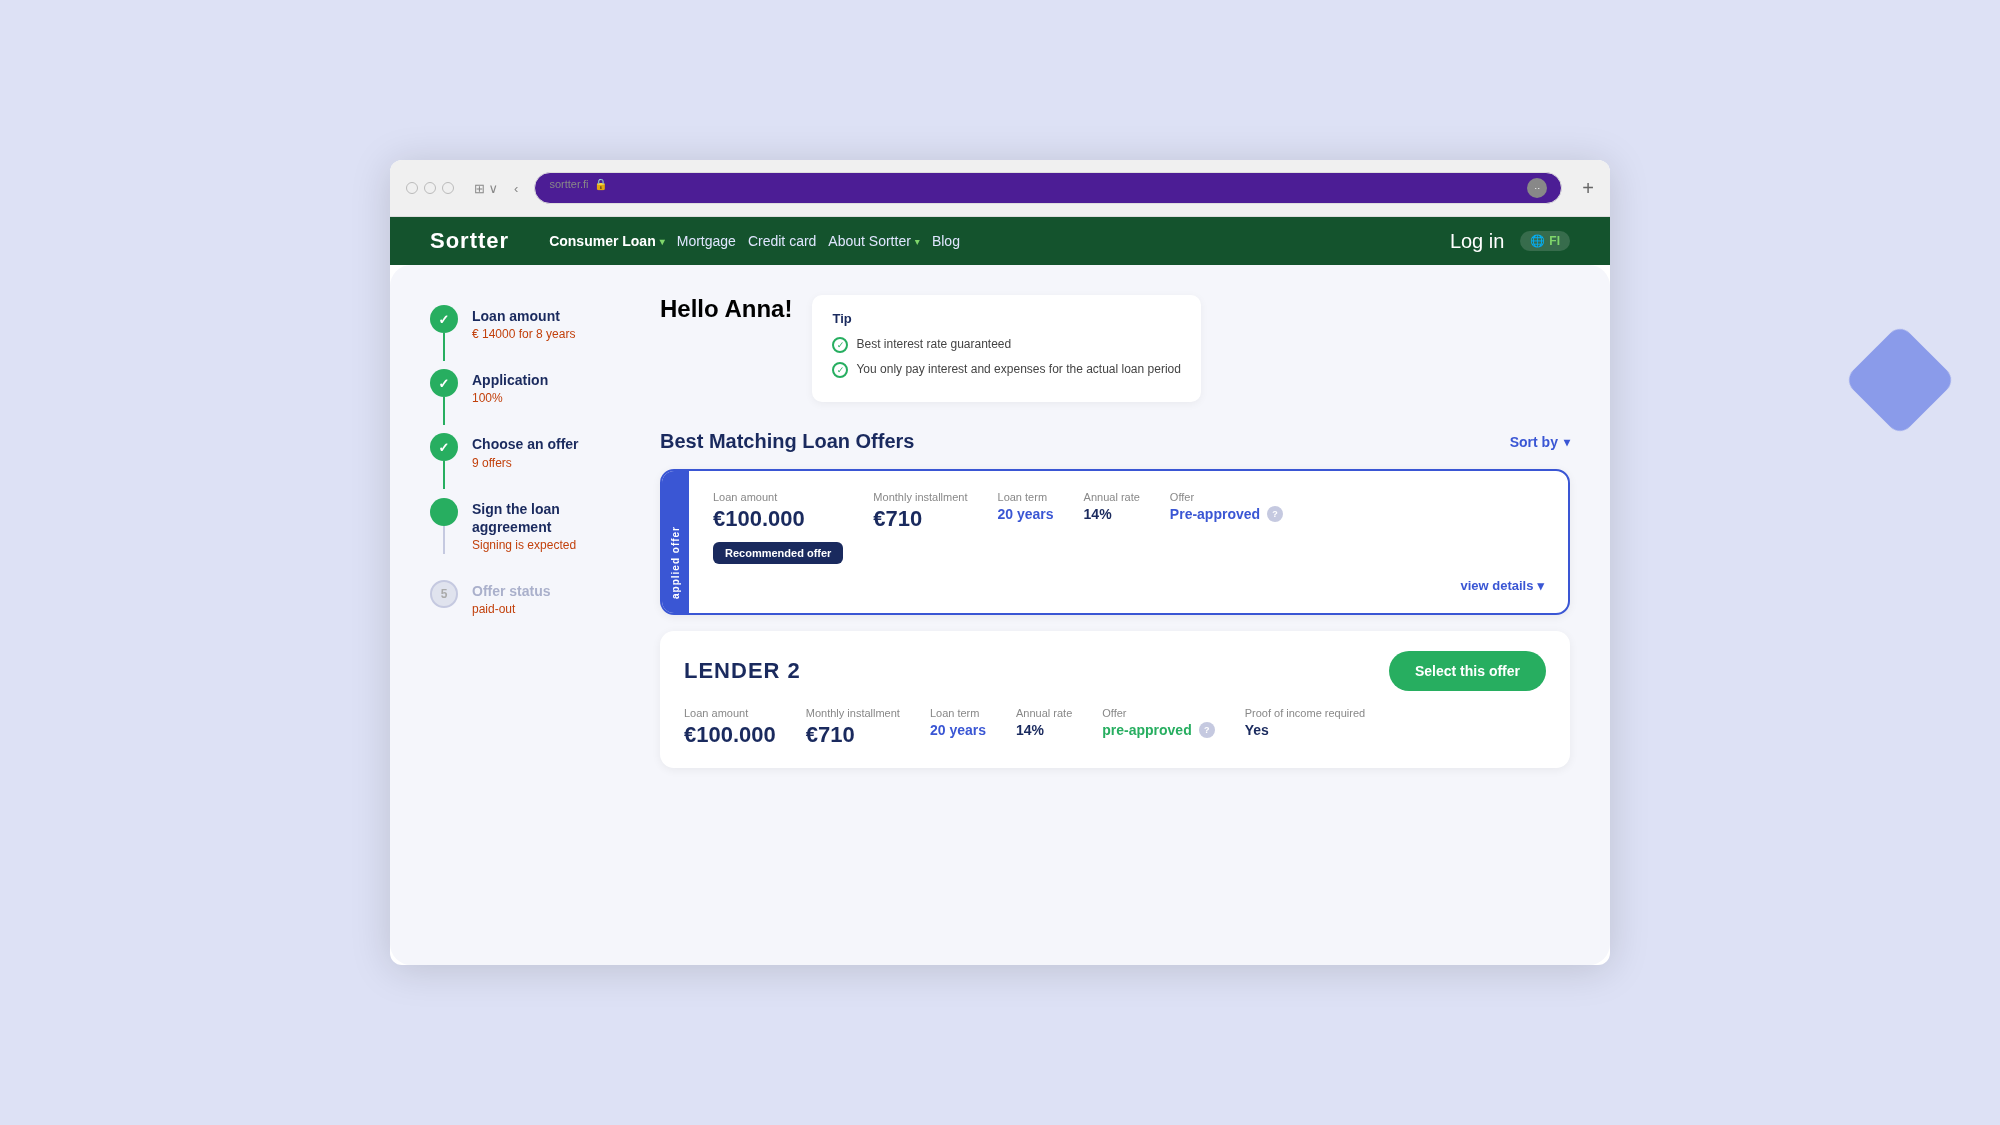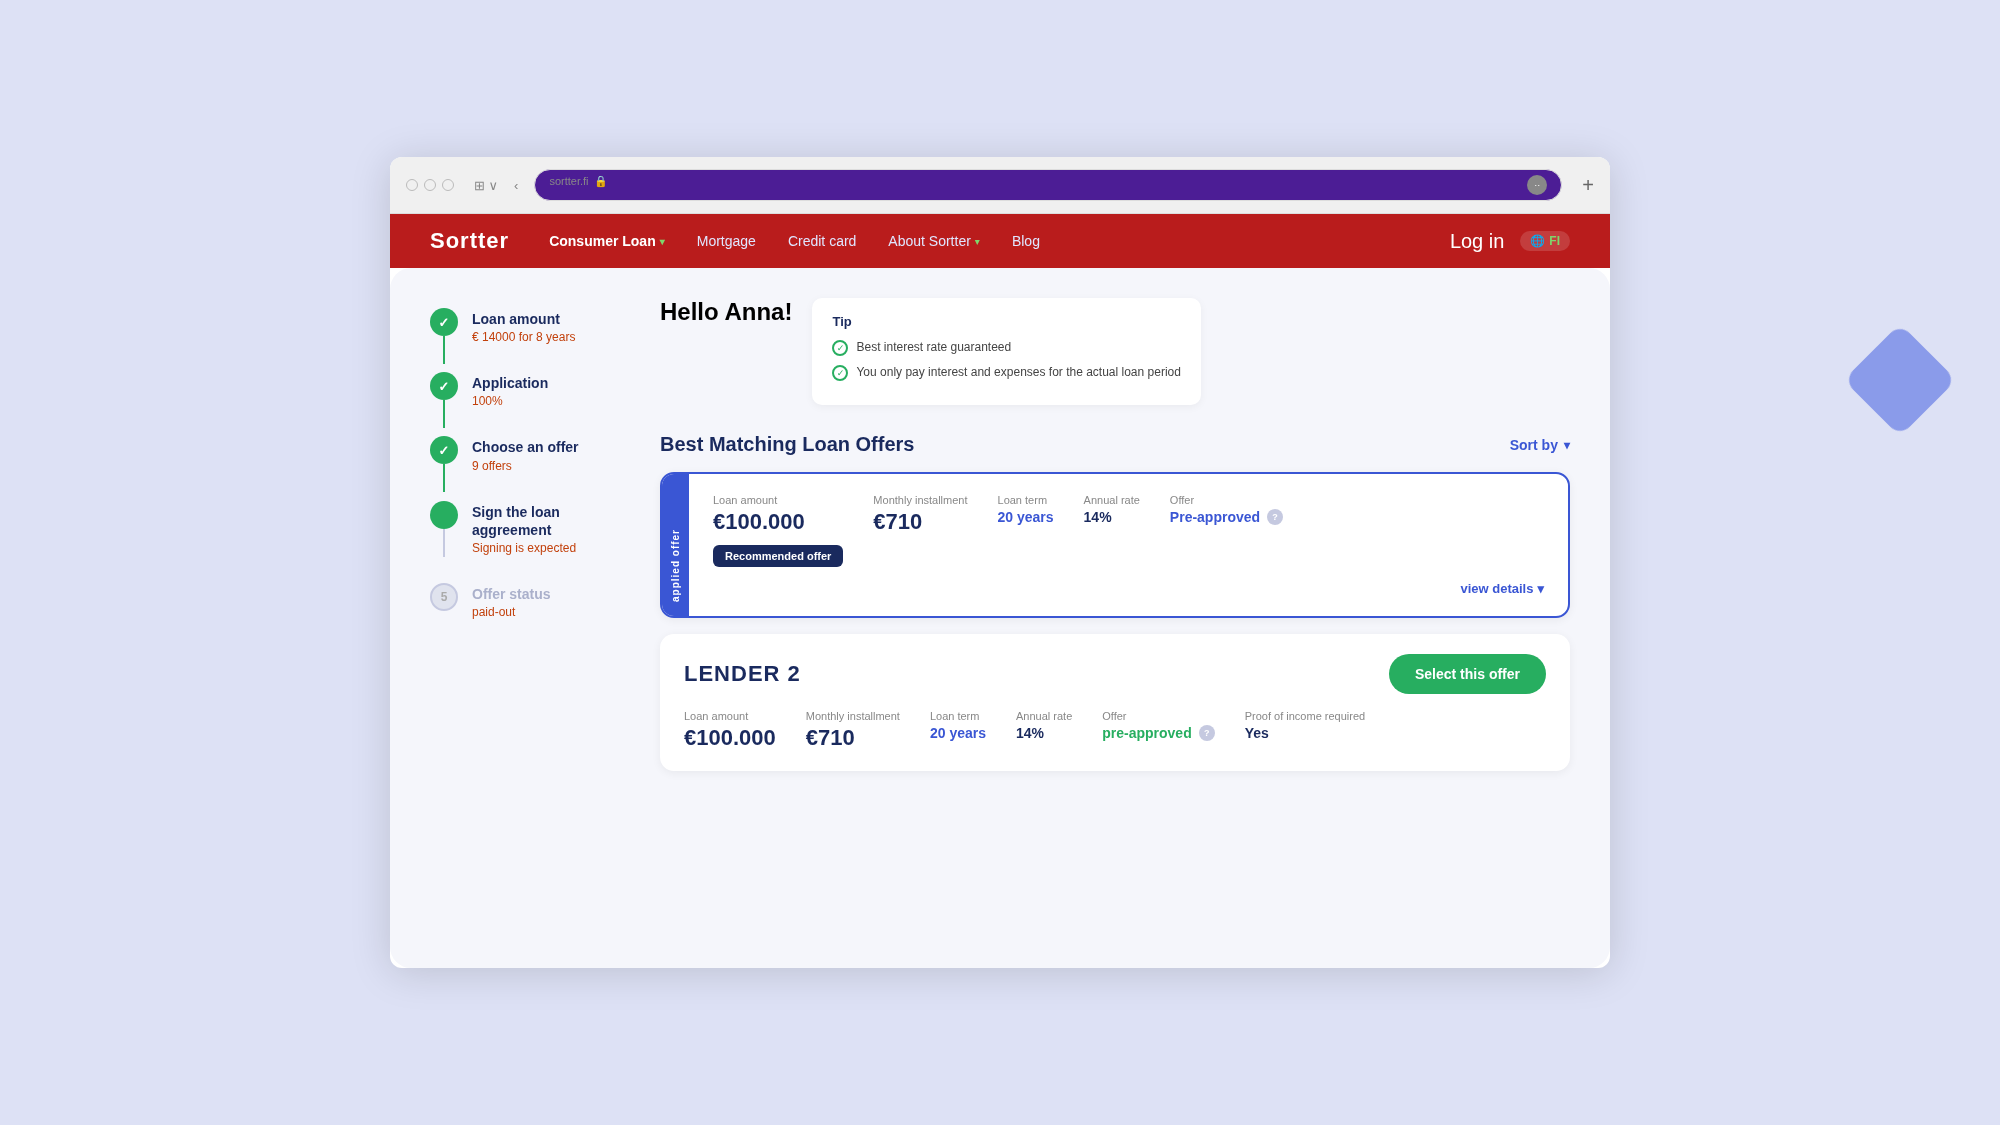--- a/index.html
+++ b/index.html
@@ -59,34 +59,34 @@
       border-radius: 50%;
       display: flex; align-items: center; justify-content: center;
       color: #fff; font-size: 9px;
     }
     .browser-add-btn {
       background: none; border: none;
       font-size: 20px; color: #666; cursor: pointer; margin-left: 8px;
     }
     
     .navbar {
-      background: #b91c1c;
+      background: #14532d;
       display: flex;
       align-items: center;
       padding: 0 40px;
-      height: 54px;
+      height: 48px;
     }
     .navbar-logo {
       color: #fff;
       font-size: 22px;
       font-weight: 700;
       letter-spacing: 1px;
       margin-right: 40px;
     }
-    .navbar-links { display: flex; align-items: center; gap: 32px; flex: 1; }
+    .navbar-links { display: flex; align-items: center; gap: 12px; flex: 1; }
     .navbar-link {
       color: #e0e6ff;
       font-size: 14px;
       text-decoration: none;
       display: flex; align-items: center; gap: 4px;
       cursor: pointer;
     }
     .navbar-link.active { color: #fff; font-weight: 600; }
     .navbar-link .arrow { font-size: 10px; color: #7fd66b; }
     .navbar-right { display: flex; align-items: center; gap: 16px; margin-left: auto; }

